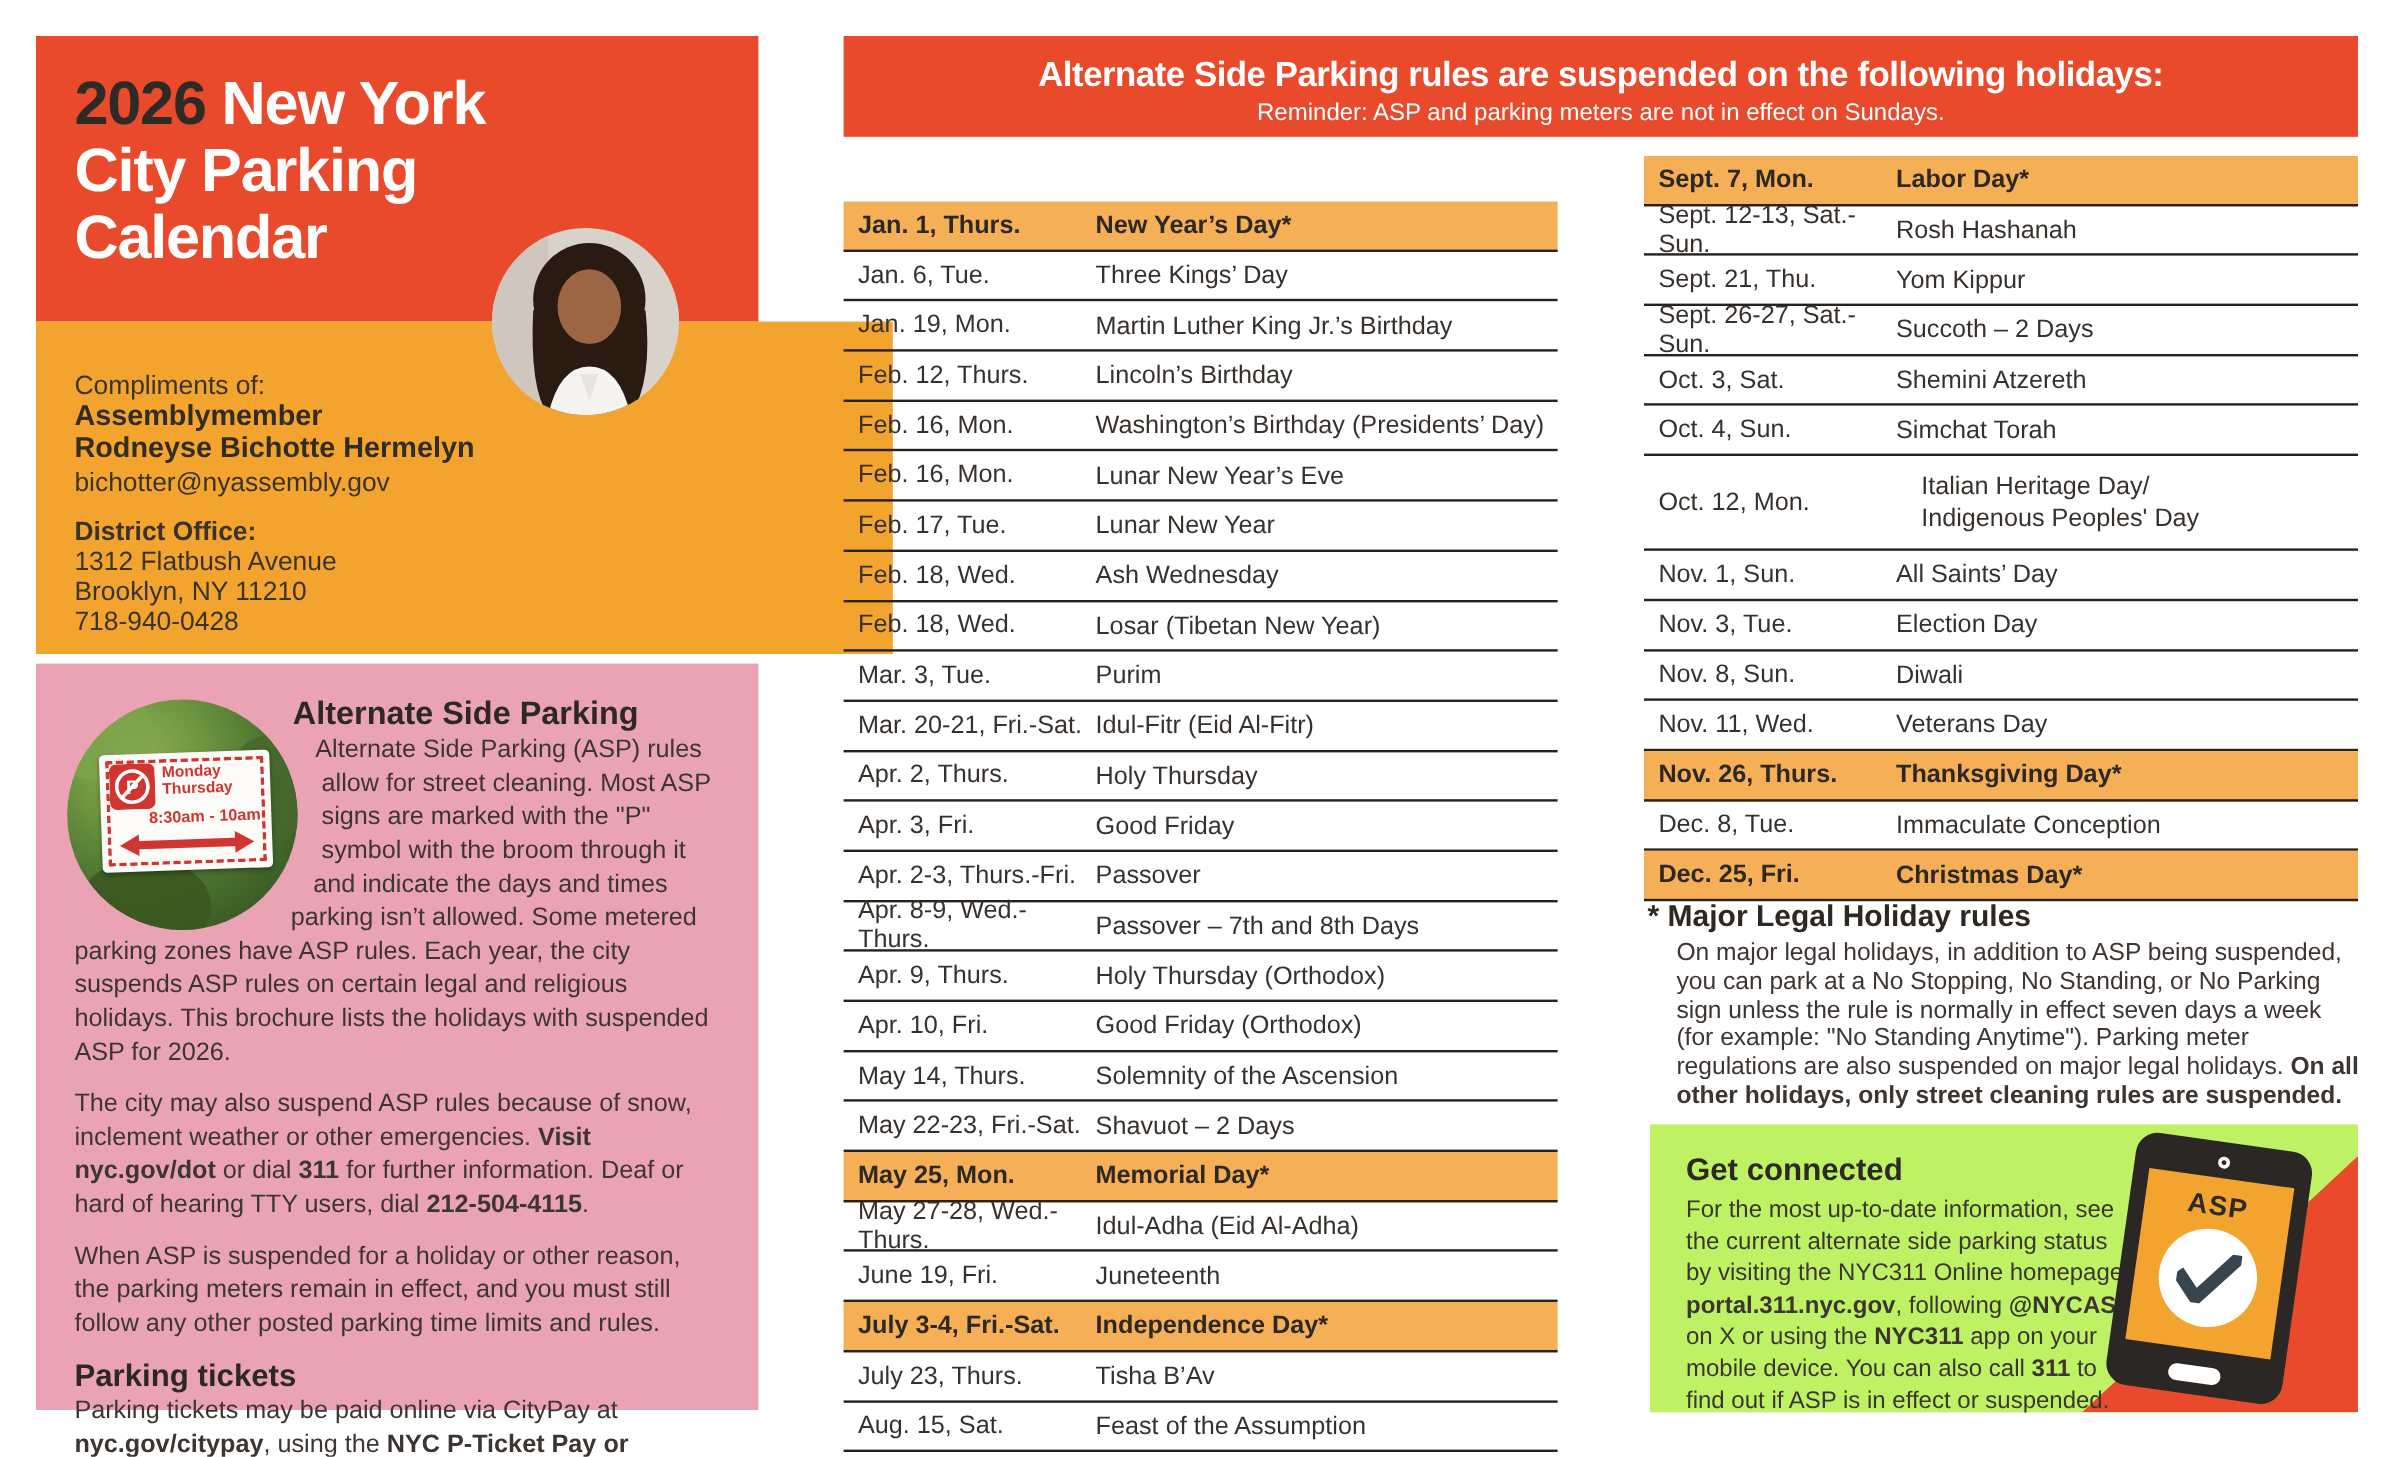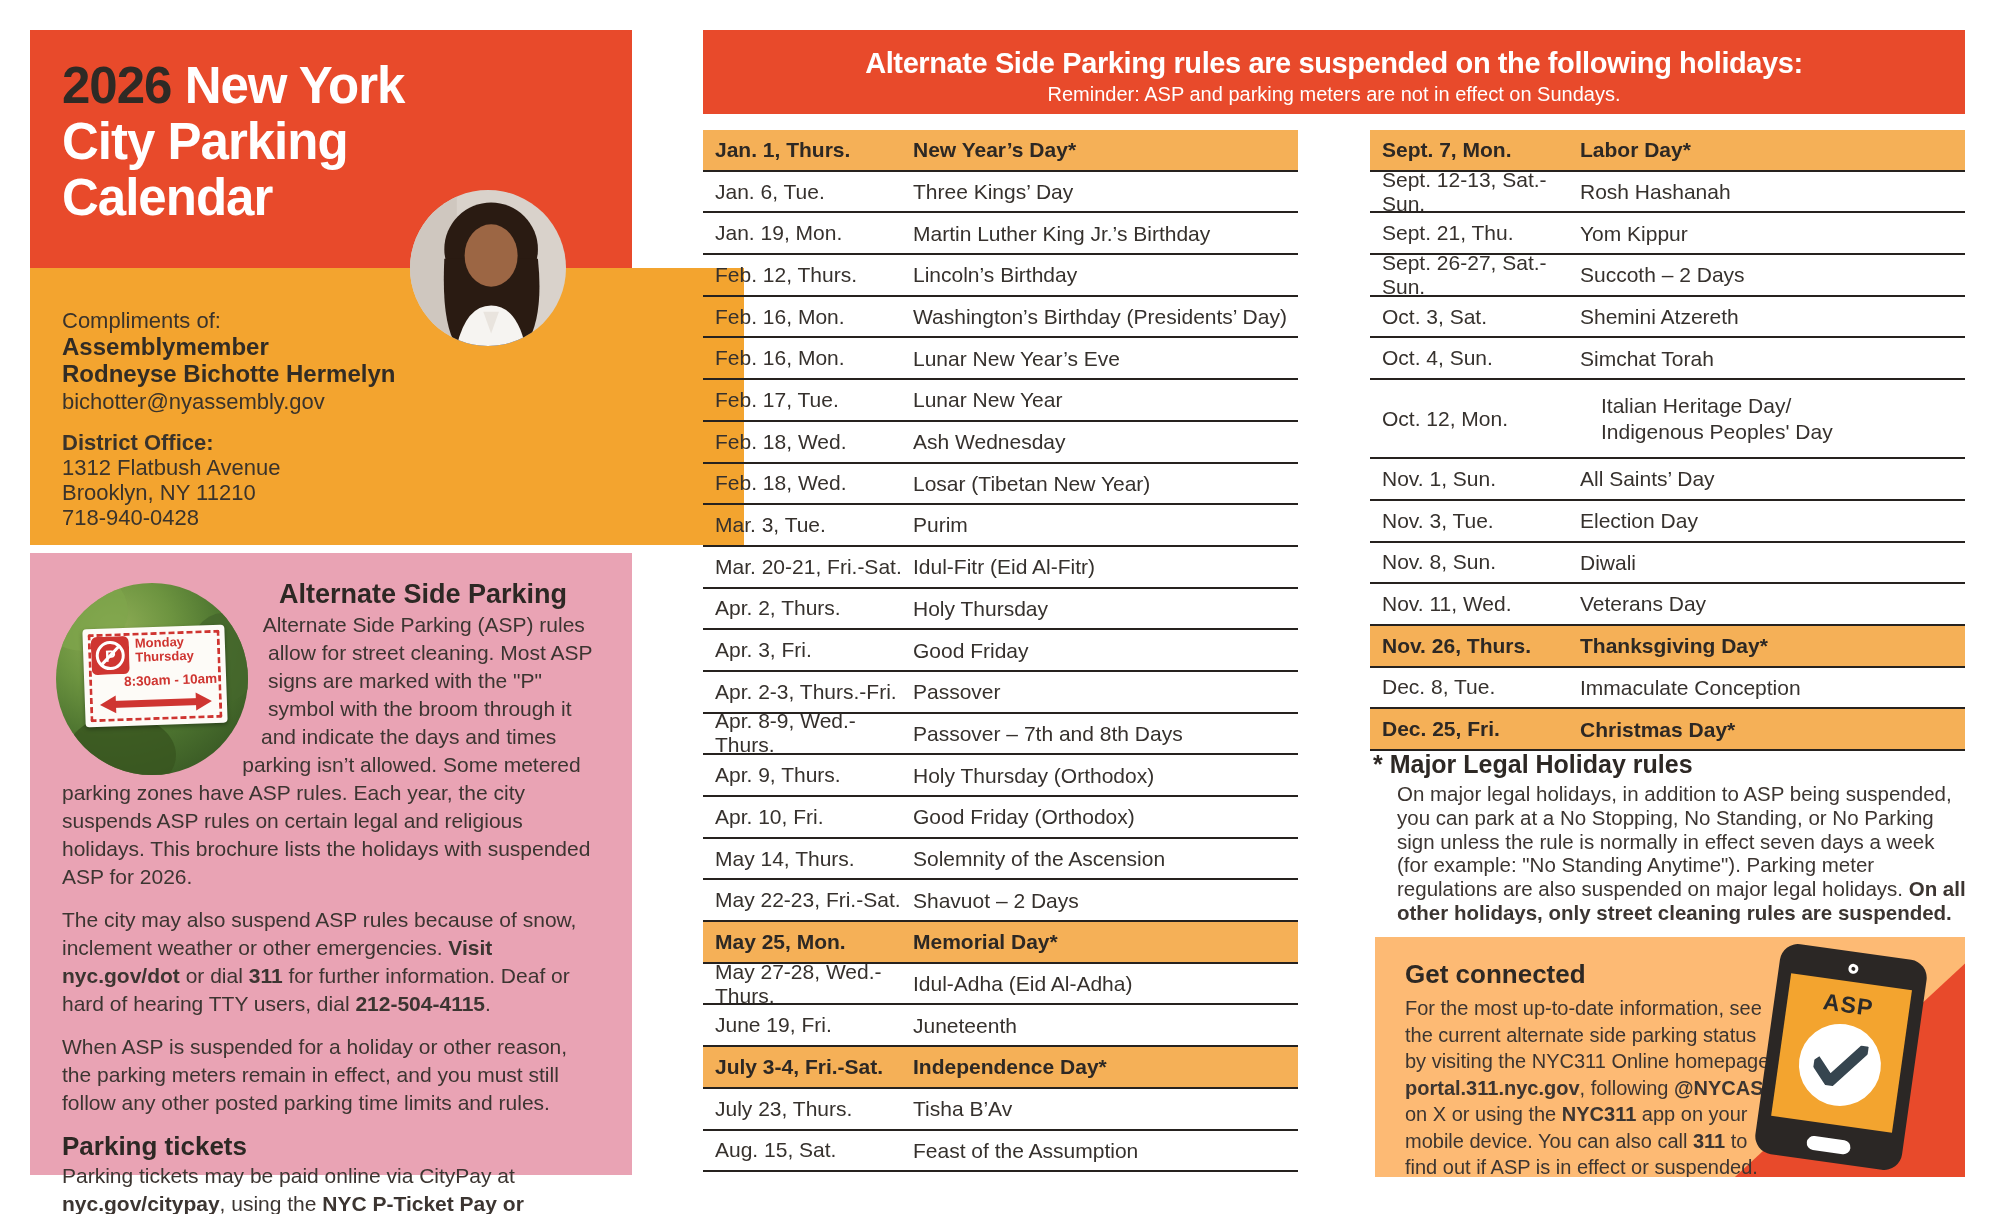--- a/index.html
+++ b/index.html
@@ -31,46 +31,46 @@
   .pink-content{padding:26px 30px 0 32px;font-size:21px;line-height:28px;color:#3c3531;}
   .sign-float{float:left;width:192px;height:192px;shape-outside:circle(52%);margin:4px 20px 4px -6px;position:relative;}
   .sign-circle{position:absolute;left:0;top:0;width:192px;height:192px;border-radius:50%;overflow:hidden;
     background:radial-gradient(circle at 30% 25%, #8fae56 0%, #6d9440 30%, #4e7530 55%, #3c5d26 80%, #2f4d1f 100%);}
   .leaf{position:absolute;border-radius:50%;}
   .asp-sign{position:absolute;left:28px;top:44px;width:142px;height:98px;background:#fdfbf7;border-radius:4px;transform:rotate(-2deg);
     box-shadow:0 2px 4px rgba(0,0,0,.35);}
   .asp-sign .frame{position:absolute;inset:5px;border:3px dashed #cf3531;border-radius:2px;}
   .asp-sign .days{position:absolute;left:52px;top:9px;color:#cf3531;font-size:13px;line-height:14px;font-weight:bold;}
   .asp-sign .hours{position:absolute;left:40px;top:40px;color:#cf3531;font-size:13.5px;font-weight:bold;}
-  .pink-content h3{margin:0 0 2px 0;font-size:27px;line-height:30px;color:#2d2824;font-weight:800;text-align:center;}
+  .pink-content h3{margin:0 0 2px 0;font-size:27px;line-height:30px;color:#2d2824;font-weight:800;}
   .pink-content p{margin:0 0 15px 0;}
   .pink-content h4{margin:2px 0 2px 0;font-size:26px;color:#2d2824;font-weight:800;}
 
   
   .banner{left:703px;top:30px;width:1262px;height:84px;background:#E84A2B;color:#fff;text-align:center;}
   .banner .t{padding-top:17px;font-size:29px;font-weight:800;letter-spacing:-0.4px;}
   .banner .s{padding-top:3px;font-size:20px;}
 
   
   .htable{position:absolute;top:130px;width:595px;}
-  .htable.mid{left:703px;}
+  .htable.mid{left:703px;margin-top:38px;}
   .htable.right{left:1370px;}
   .trow{display:flex;align-items:center;height:41.7px;box-sizing:border-box;border-bottom:2.5px solid #26221f;font-size:21px;color:#36312d;}
   .trow .tdate{width:198px;padding-left:12px;flex:none;}
   .trow .tholiday{flex:1;white-space:pre-line;line-height:1.2;}
   .trow.hl{background:#F5B057;font-weight:bold;color:#2d2824;}
   .trow.tall{height:79px;gap:21px;}
 
   
   .rules{left:1375px;top:750px;width:592px;}
   .rules h4{margin:0 0 3px -2px;font-size:25px;color:#2d2824;font-weight:800;}
   .rules .body{margin-left:22px;font-size:20.5px;line-height:23.8px;color:#3c3531;}
 
   
-  .connect{left:1375px;top:937px;width:590px;height:240px;background:#fdba74;overflow:hidden;}
+  .connect{left:1375px;top:937px;width:590px;height:240px;background:#bef264;overflow:hidden;}
   .connect .tri{position:absolute;inset:0;background:#E84A2B;clip-path:polygon(61% 100%, 100% 11%, 100% 100%);}
   .connect h4{position:absolute;left:30px;top:22px;margin:0;font-size:26px;color:#2d2824;font-weight:800;}
   .connect .body{position:absolute;left:30px;top:58px;width:372px;font-size:20px;line-height:26.5px;color:#3c3531;}
   .phone{position:absolute;left:392px;top:14px;width:148px;height:212px;background:#2b2725;border-radius:18px;transform:rotate(8deg);}
   .phone .cam{position:absolute;left:50%;top:12px;width:10px;height:10px;margin-left:-5px;background:#fff;border-radius:50%;}
   .phone .cam::after{content:"";position:absolute;left:3px;top:3px;width:4px;height:4px;background:#2b2725;border-radius:50%;}
   .phone .screen{position:absolute;left:13px;right:13px;top:30px;bottom:38px;background:#F3A42F;display:flex;flex-direction:column;align-items:center;}
   .phone .asp{margin-top:10px;font-size:23px;font-weight:800;color:#2b2b2b;letter-spacing:1px;}
   .phone .chk{margin-top:6px;width:82px;height:82px;background:#fff;border-radius:50%;display:flex;align-items:center;justify-content:center;}
   .phone .home{position:absolute;left:50%;bottom:10px;width:44px;height:14px;margin-left:-22px;background:#fff;border-radius:8px;}

